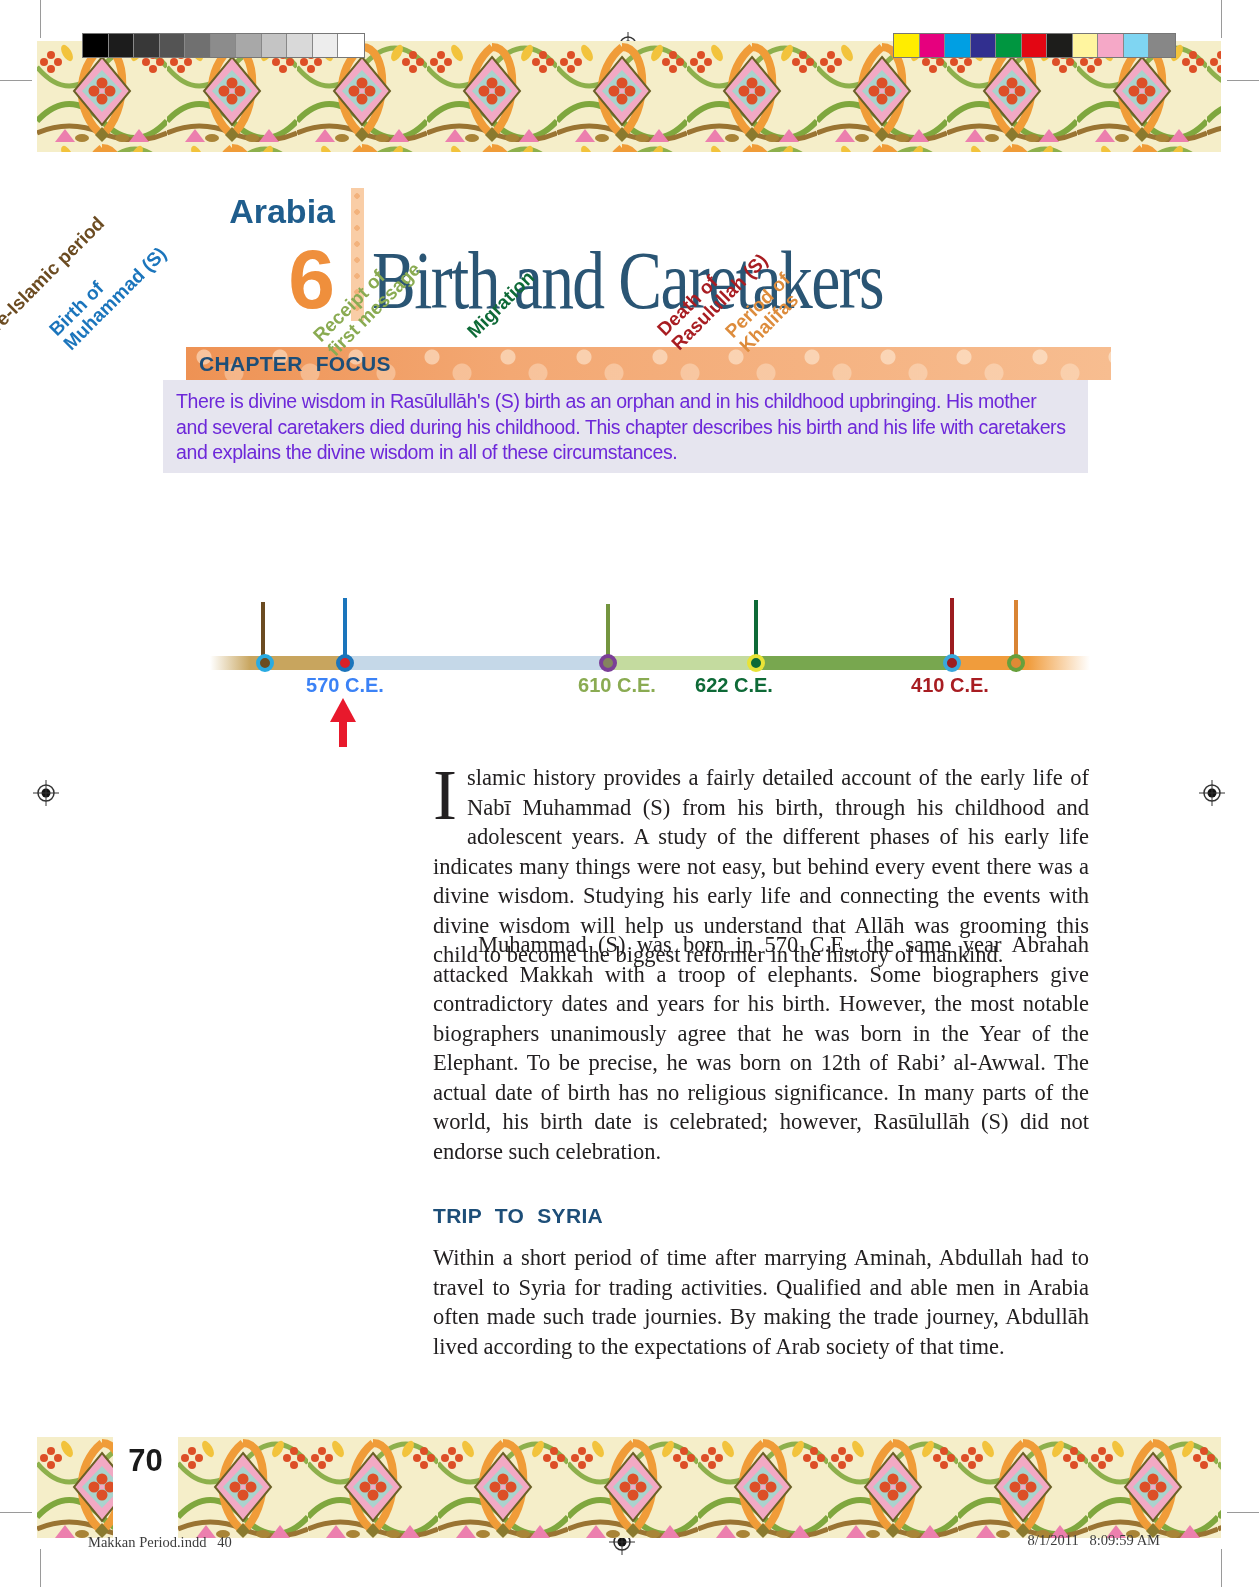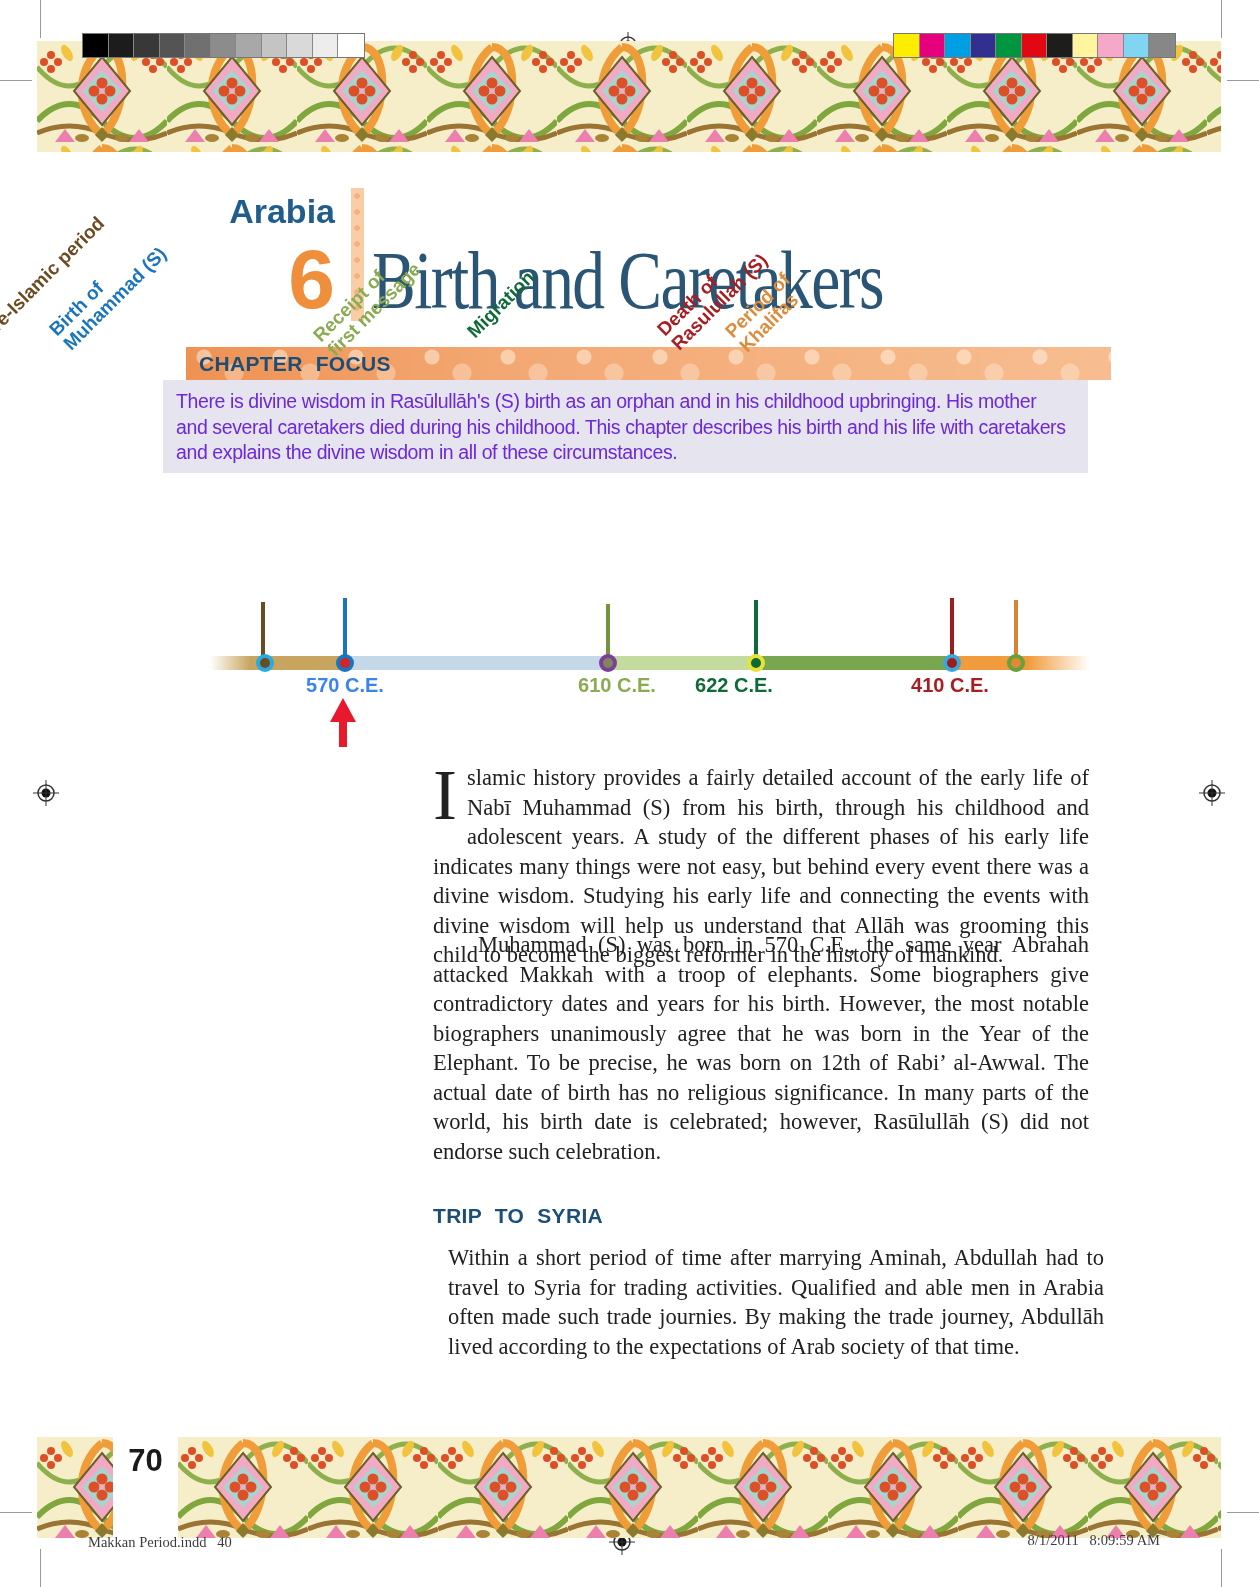--- a/index.html
+++ b/index.html
@@ -105,21 +105,21 @@
   #date-1{left:290px;}
   #date-2{left:562px;}
   #date-3{left:679px;}
   #date-4{left:895px;}
 
   
   .para{position:absolute;left:433px;width:656px;font-family:"Liberation Serif",serif;
      font-size:22.5px;line-height:29.5px;color:#232021;text-align:justify;margin:0;}
   #para-1{top:763px;}
   #para-2{top:930px;text-indent:45px;}
-  #para-3{top:1243px;margin-left:15px;}
+  #para-3{top:1243px;}
   #dropcap{float:left;font-size:72px;line-height:56px;padding:4px 10px 0 0;font-family:"Liberation Serif",serif;}
   #section-heading{position:absolute;left:433px;top:1204px;margin:0;font-size:21px;font-weight:bold;
      color:#1d4e78;letter-spacing:.3px;word-spacing:7px;font-family:"Liberation Sans",sans-serif;}
 
   
   #page-number{position:absolute;left:113px;top:1443px;width:65px;text-align:center;
      font-size:31px;font-weight:bold;color:#1a1a1a;}
   #footer-left{position:absolute;left:88px;top:1534px;font-family:"Liberation Serif",serif;
      font-size:14.5px;color:#3c3c3c;white-space:pre;text-align:center;}
   #footer-right{position:absolute;right:99px;top:1532px;font-family:"Liberation Serif",serif;

